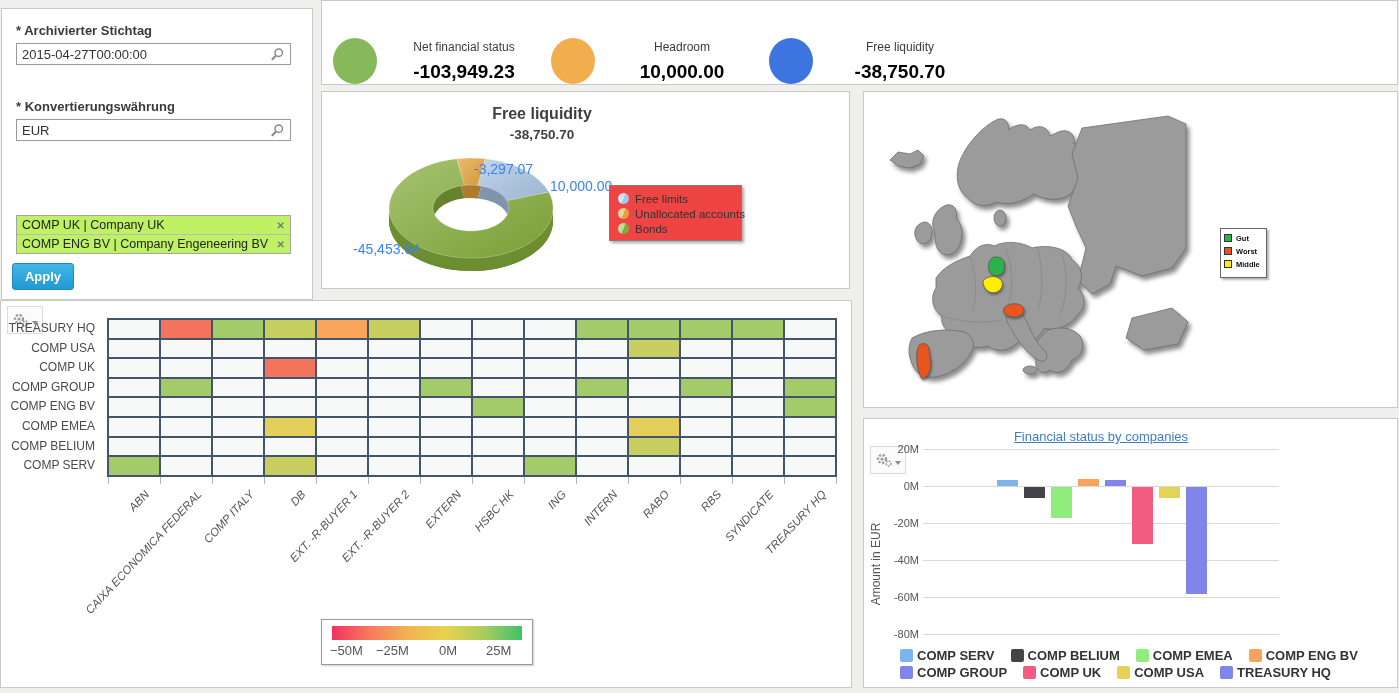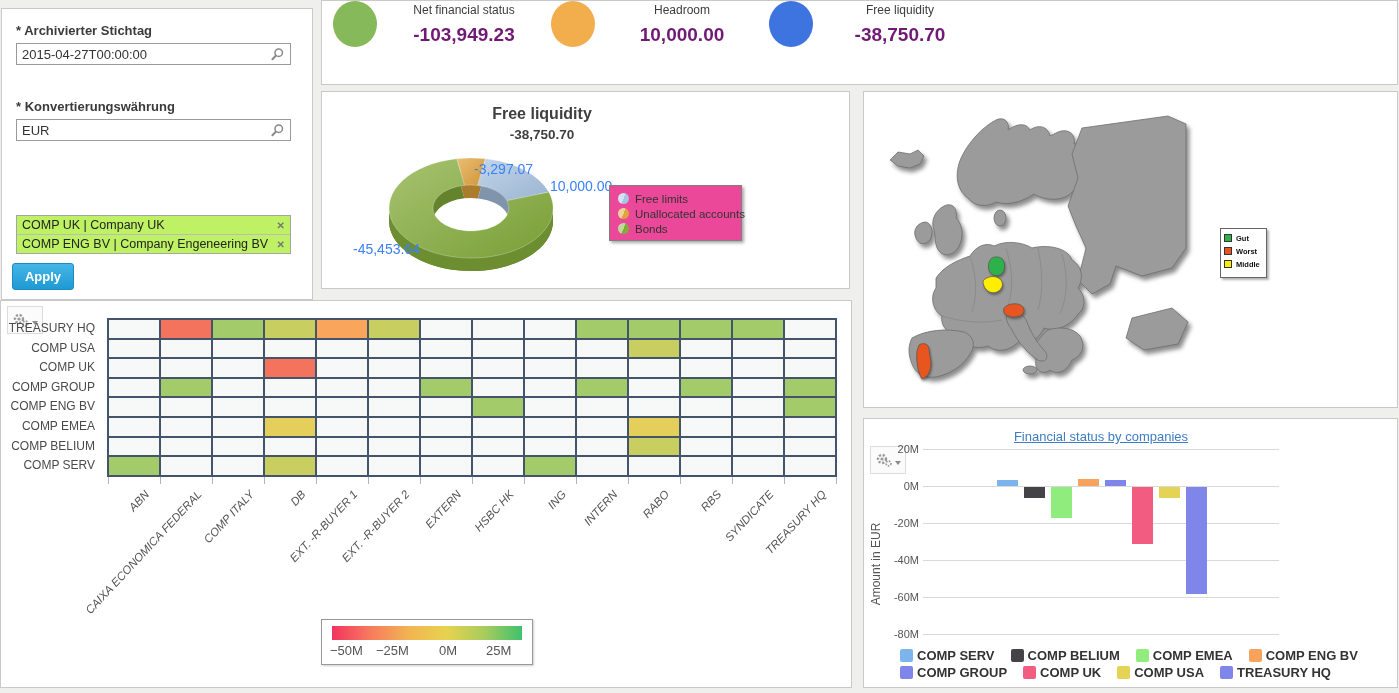--- a/index.html
+++ b/index.html
@@ -20,34 +20,34 @@
   .mslist{position:absolute;left:14px;top:206px;width:273px;height:37px;border:1px solid #a5a5a5;
     background:#bef264;overflow:hidden}
   .msitem{height:18px;border-bottom:1px solid #bbb;display:flex;justify-content:space-between;
     align-items:center;padding:0 5px;font-size:12.5px;color:#222;white-space:nowrap}
   .msx{color:#777;font-size:10px;font-weight:bold;cursor:pointer;margin-left:4px}
   #apply-btn{position:absolute;left:10px;top:254px;width:62px;height:27px;border:1px solid #1e8bbf;
     border-radius:3px;background:linear-gradient(#45b6e8,#1f9ad2);color:#fff;font-weight:bold;
     font-size:13px;cursor:pointer;font-family:"Liberation Sans",sans-serif}
 
   
-  #kpi-panel{left:321px;top:0;width:1077px;height:85px;display:flex;align-items:flex-start;padding-left:11px}
+  #kpi-panel{left:321px;top:0;width:1077px;height:85px;display:flex;align-items:flex-end;padding-left:11px}
   .kpi{display:flex;align-items:center;width:218px}
   .kpi .dot{width:44px;height:46px;border-radius:50%;flex:0 0 auto}
   .kpi .txt{flex:1;text-align:center}
   .kpi .lbl{font-size:12px;color:#3c3c3c;margin-bottom:7px}
-  .kpi .val{font-size:19px;font-weight:bold;color:#701a75}
+  .kpi .val{font-size:19px;font-weight:bold;color:#000000}
 
   
   #donut-panel{left:321px;top:91px;width:529px;height:198px}
   .d-title{position:absolute;left:20px;top:13px;width:400px;text-align:center;font-size:16px;font-weight:bold;color:#3f3f3f}
   .d-sub{position:absolute;left:20px;top:35px;width:400px;text-align:center;font-size:13.5px;font-weight:bold;color:#3f3f3f}
   #donut-svg{position:absolute;left:20px;top:52px}
   .d-label{position:absolute;font-size:14px;color:#3b82f6;white-space:nowrap}
-  .d-legend{position:absolute;left:287px;top:93px;width:133px;height:56px;background:#ec4899;
+  .d-legend{position:absolute;left:287px;top:93px;width:133px;height:56px;background:#ef4444;
     border:1px solid #7f7f7f;box-shadow:2px 2px 3px rgba(0,0,0,.35);padding:5px 0 0 8px;box-sizing:border-box}
   .dl-row{display:flex;align-items:center;height:15px;cursor:pointer}
   .dl-ic{width:11px;height:11px;border-radius:50%;margin-right:6px;flex:0 0 auto}
   .dl-tx{font-size:11.5px;color:#333;white-space:nowrap}
 
   
   #map-panel{left:863px;top:91px;width:535px;height:317px}
   #map-svg{position:absolute;left:8px;top:6px}
   .map-legend{position:absolute;left:356px;top:136px;width:47px;background:#fff;border:1px solid #666;
     box-shadow:2px 2px 2px rgba(0,0,0,.3);padding:4px 3px;box-sizing:border-box}

